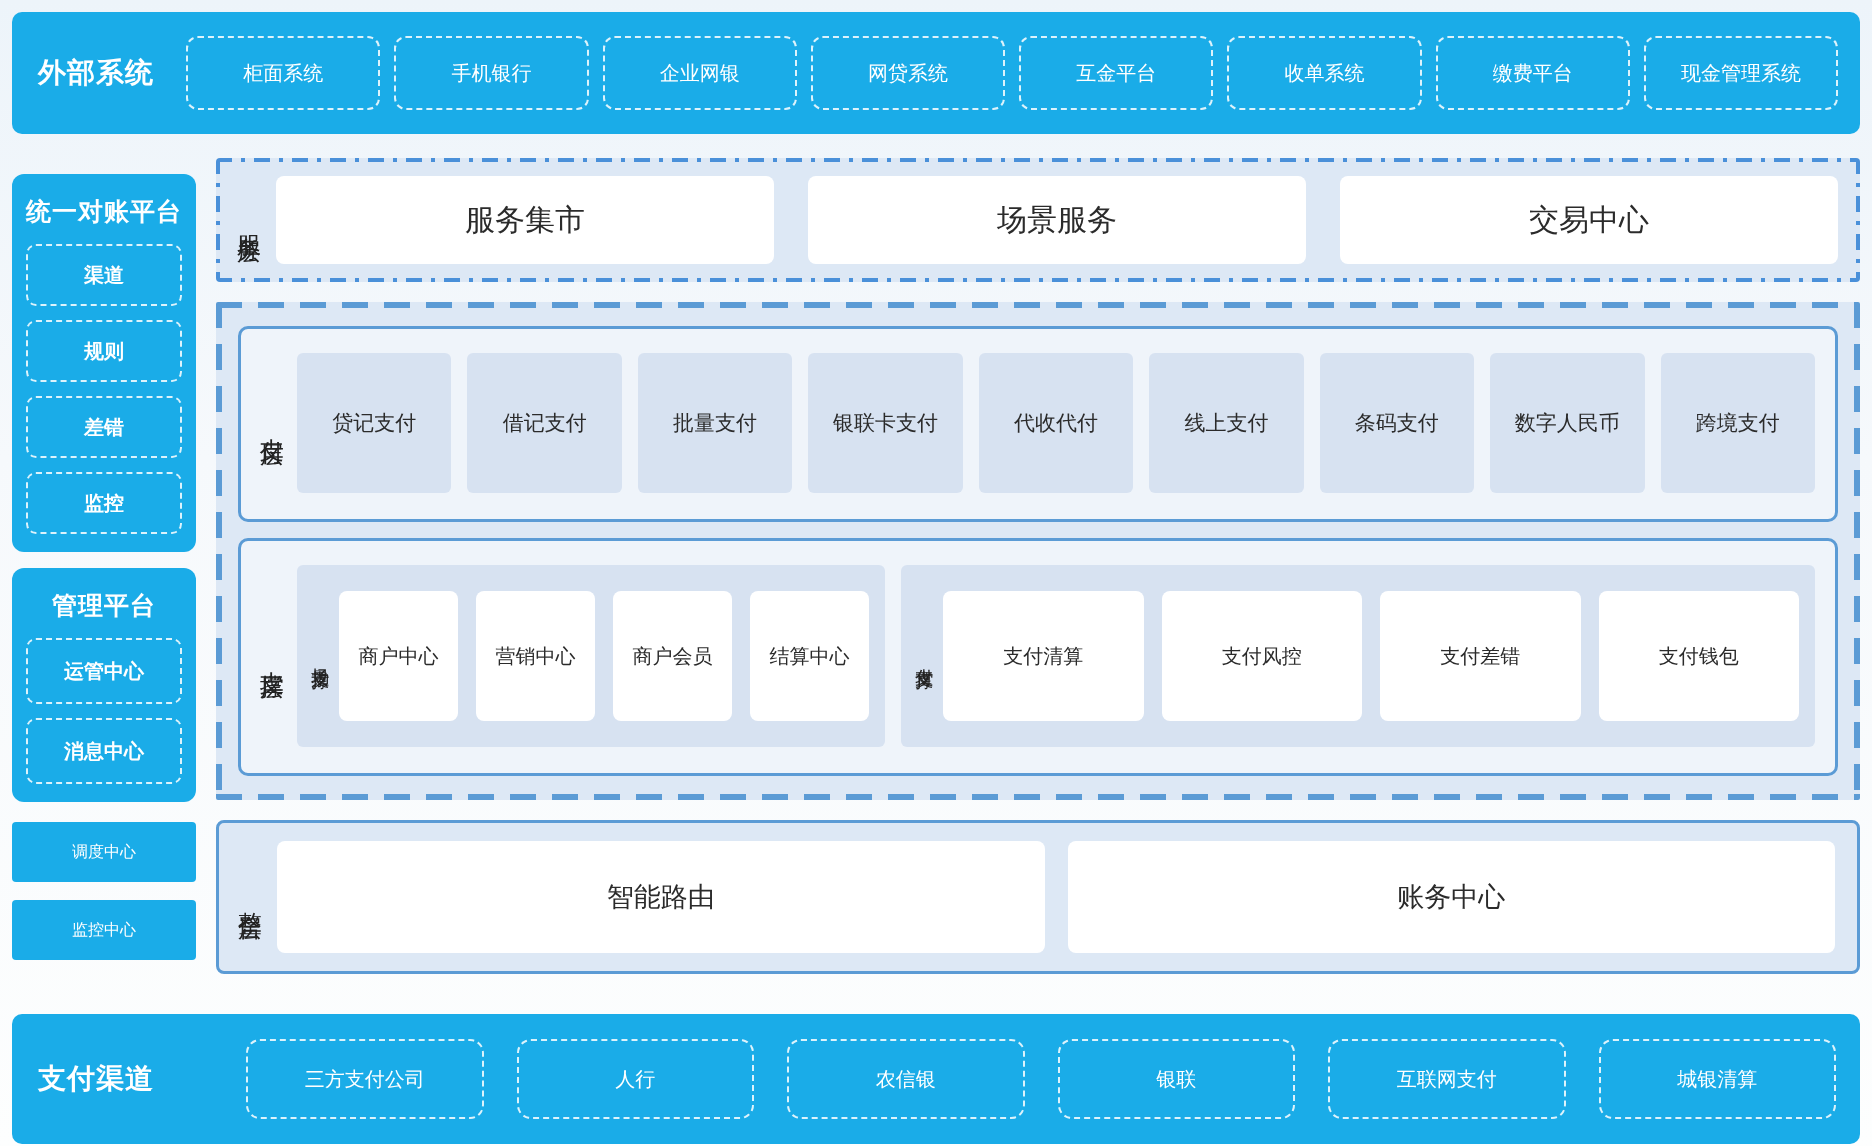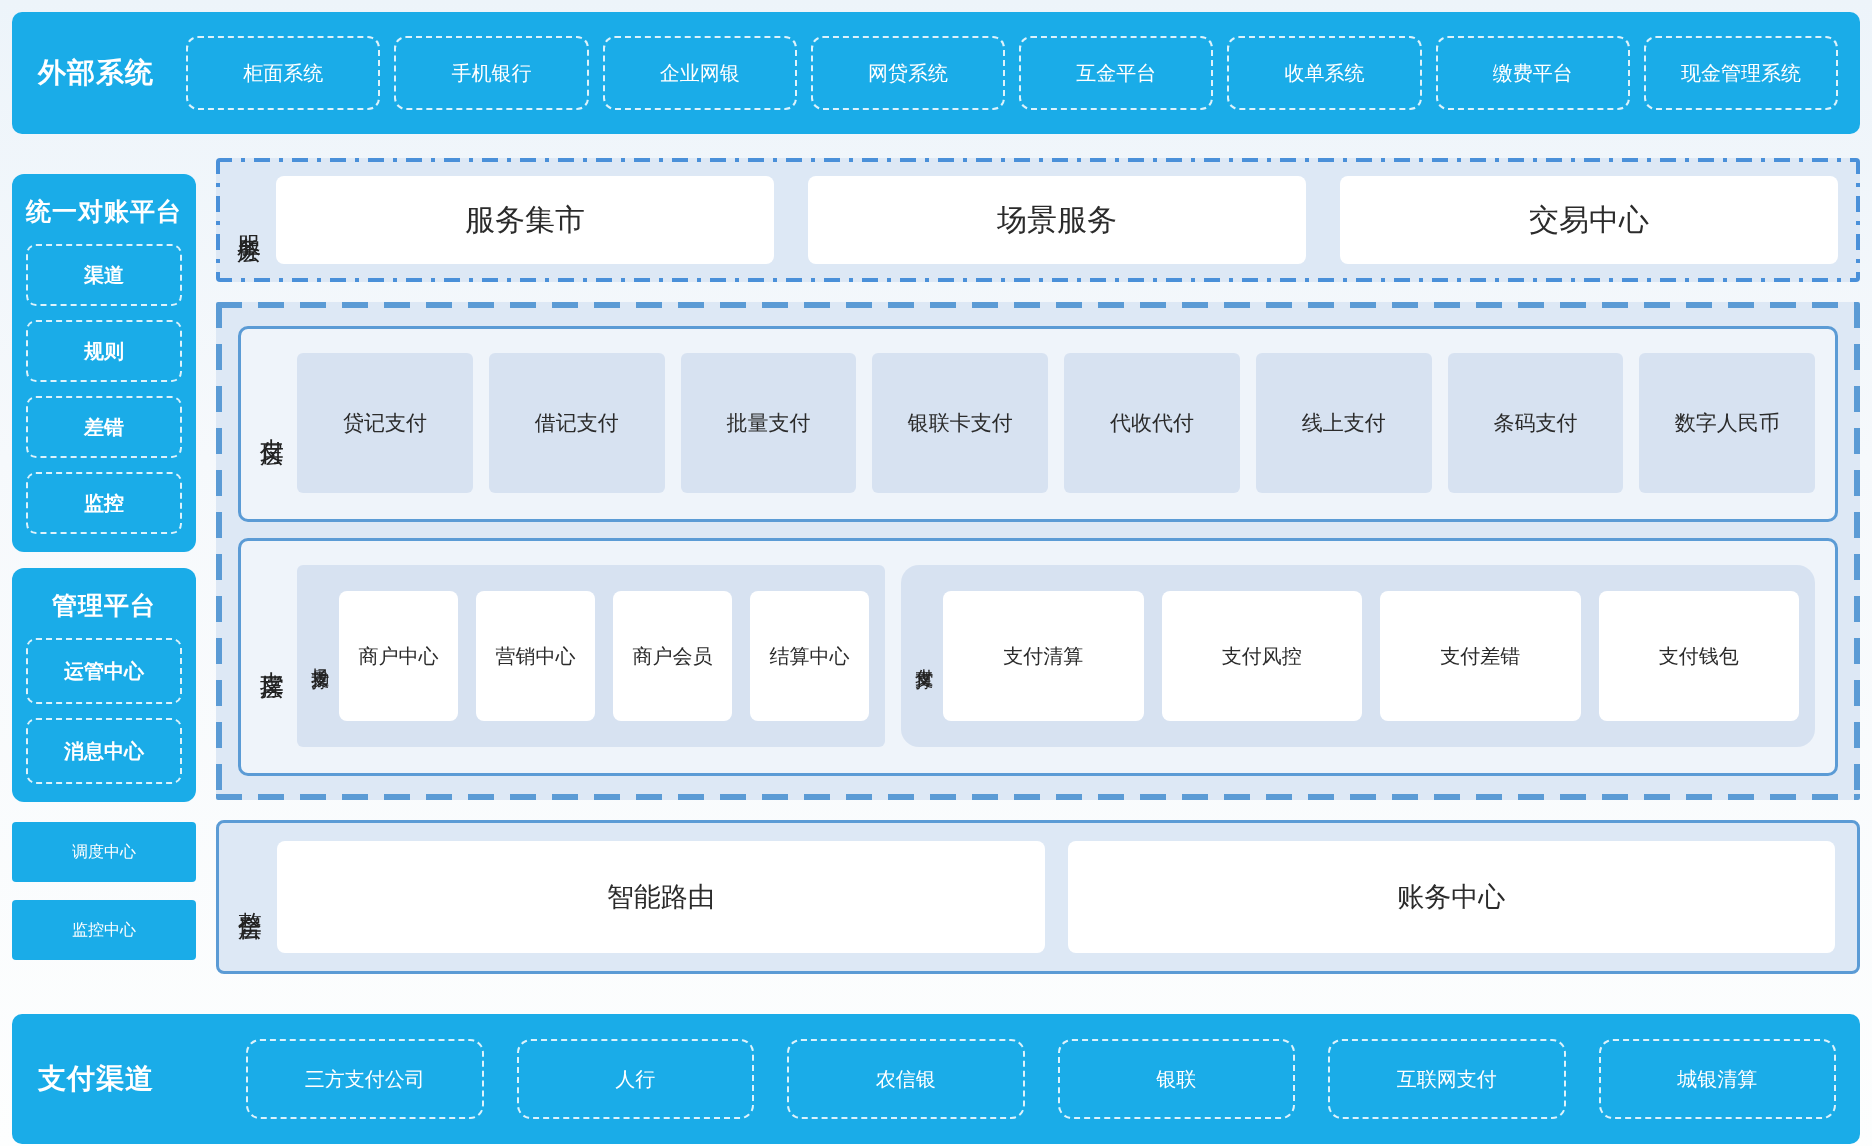--- a/index.html
+++ b/index.html
@@ -124,21 +124,21 @@
     background:var(--tile_blue_bg,#d7e2f1); border-radius:6px;
     display:flex; align-items:center; justify-content:center;
     font-size:21px; white-space:nowrap;
   }
   .groups { flex:1; display:flex; gap:16px; min-width:0; }
   .group {
     background:var(--tile_blue_bg,#d7e2f1); border-radius:6px;
     display:flex; gap:6px; padding:26px 16px 26px 10px;
   }
   .group.g1 { flex:1; }
-  .group.g2 { flex:1.58;border-radius:18px; }
+  .group.g2 { flex:1.58; }
   .gtiles { flex:1; display:flex; gap:18px; min-width:0; }
   .gtiles .tile-white { flex:1; height:130px; border-radius:8px; font-size:20px; }
 
   
   .integration-layer {
     margin-top:20px; height:154px;
     background:var(--container_bg,#dde8f5);
     border:3px solid var(--border_blue,#5b9bd5);
     border-radius:8px;
     display:flex; gap:10px; padding:18px 22px 18px 14px;
@@ -210,20 +210,21 @@
           <div class="tiles-blue">
 
           <div class="tile-blue">贷记支付</div>
               <div class="tile-blue">借记支付</div>
               <div class="tile-blue">批量支付</div>
               <div class="tile-blue">银联卡支付</div>
               <div class="tile-blue">代收代付</div>
               <div class="tile-blue">线上支付</div>
               <div class="tile-blue">条码支付</div>
               <div class="tile-blue">数字人民币</div>
+              <div class="tile-blue">跨境支付</div>
             </div>
         </div>
 
         <div class="layer-box">
           <div class="vlabel">支撑层</div>
           <div class="groups">
             <div class="group g1">
               <div class="vlabel small">场景支撑</div>
               <div class="gtiles">
 

